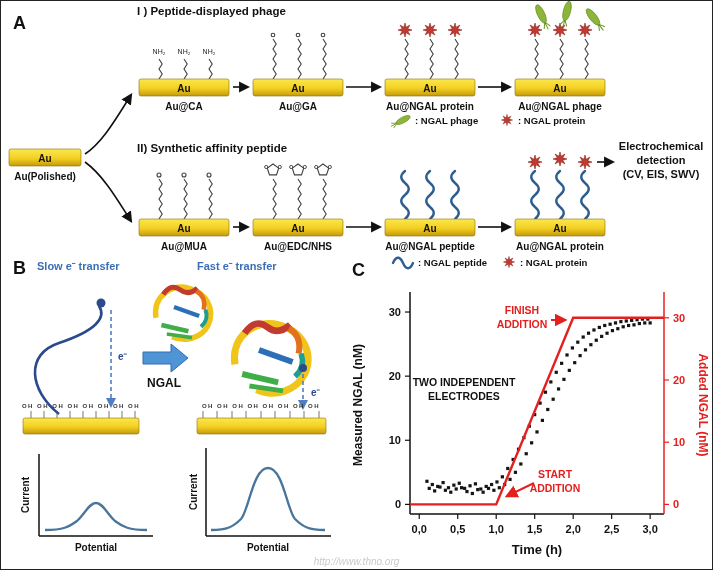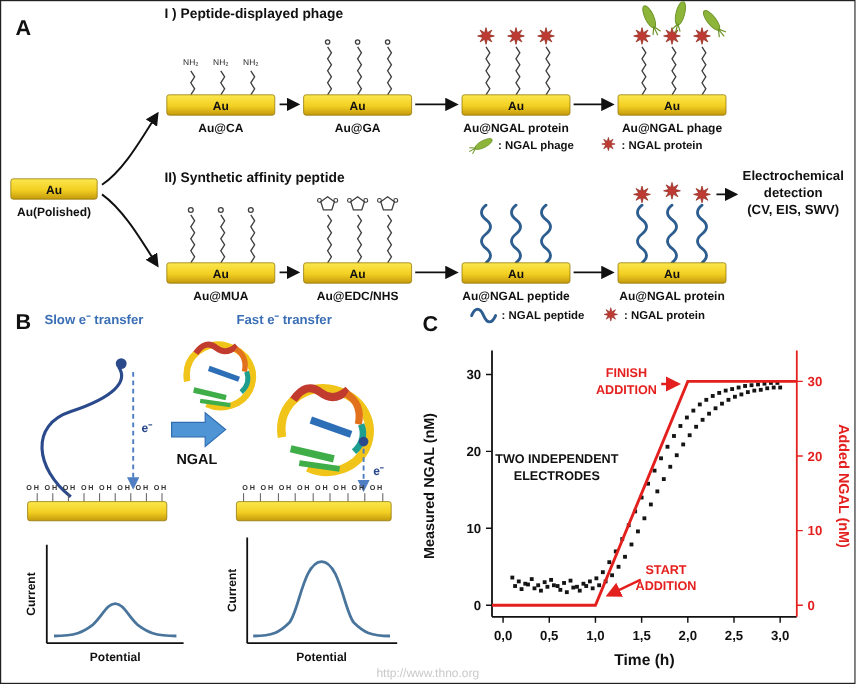--- a/index.html
+++ b/index.html
@@ -27,21 +27,21 @@
   .eminus{font-size:10px;font-weight:700;fill:#2b4a8b;}
   .axlbl{font-size:10px;font-weight:700;text-anchor:middle;}
   .axis{stroke:#111;stroke-width:1.5;fill:none;}
   .curve{stroke:#49759c;stroke-width:2.3;fill:none;}
   .dashede{stroke:#4f7ec2;stroke-width:1.6;fill:none;stroke-dasharray:4 3;}
   .tick{font-size:11px;font-weight:700;}
   .red{fill:#e4201f;}
   .cylbl{font-size:12px;font-weight:700;text-anchor:middle;}
   .cxlbl{font-size:13px;font-weight:700;text-anchor:middle;}
   .cann{font-size:10.5px;font-weight:700;text-anchor:middle;}
-  #wm{position:absolute;left:50%;bottom:2px;transform:translateX(-50%);font-size:10px;color:#c9c9c9;}
+  #wm{position:absolute;left:50%;bottom:2px;transform:translateX(-50%);font-size:10px;color:#c9c9c9;font-style:italic;}
 </style>
 </head>
 <body>
 
 <div id="fig">
 
 <svg id="pa" width="713" height="285" viewBox="0 0 713 285">
   <defs>
     <linearGradient id="gold" x1="0" y1="0" x2="0" y2="1">
       <stop offset="0" stop-color="#fbe84e"></stop>

